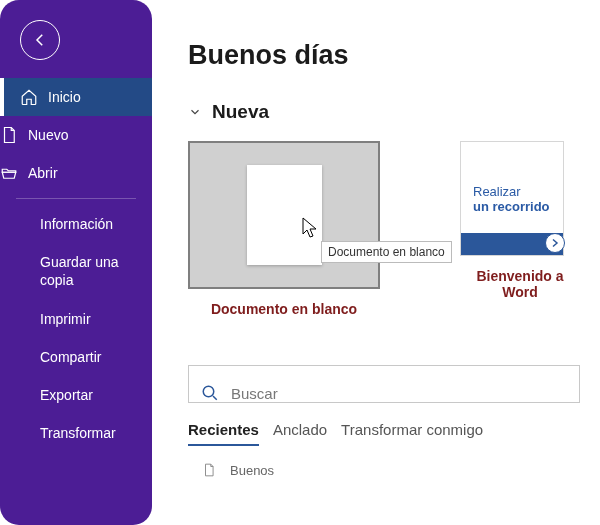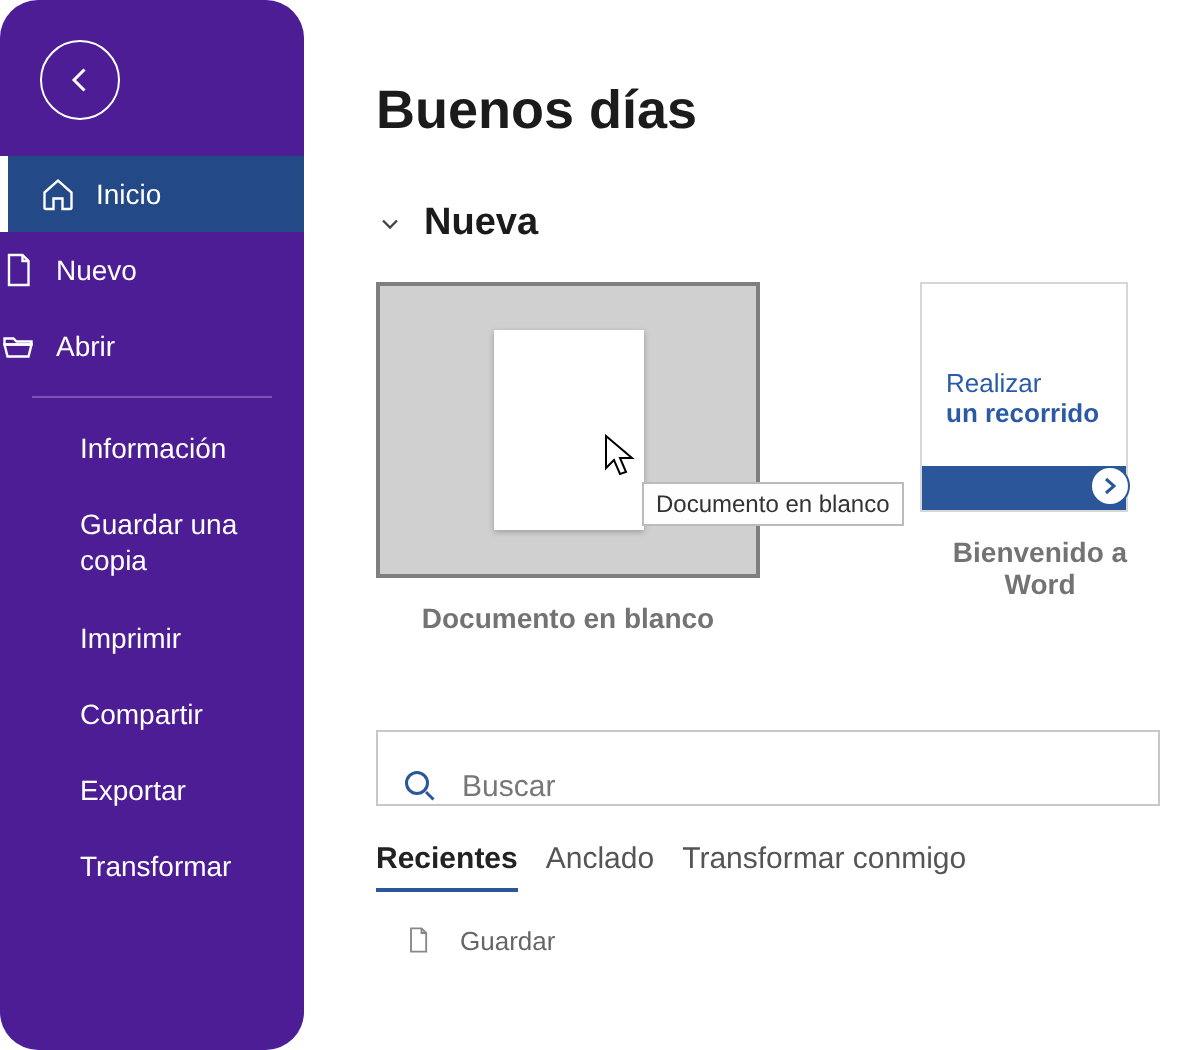--- a/index.html
+++ b/index.html
@@ -83,21 +83,21 @@
     position: absolute;
     left: 131px; top: 98px;
     background: #fefefe;
     border: 1px solid #bbb;
     font-size: 12px;
     padding: 3px 6px;
     color: #333;
     white-space: nowrap;
   }
 
-  .tile-label { font-size: 14px; font-weight: 600; color: #737373; margin-top: 12px; }
+  .tile-label { font-size: 14px; font-weight: 600; color: #7f1d1d; margin-top: 12px; }
   .tile-label.bold { font-weight: 700; }
 
   .tour-text1 { color:#2a5aa5; font-size:13px; font-weight:400; }
   .tour-text2 { color:#2a5aa5; font-size:13px; font-weight:600; }
   .tour-bar { position:absolute; left:0; right:0; bottom:0; height:22px; background:#2b579a; }
   .tour-arrow {
     position:absolute; right:-2px; bottom:2px;
     width:20px; height:20px; border-radius:50%;
     background:#fff; border:1px solid #2b579a;
     display:flex; align-items:center; justify-content:center;
@@ -225,18 +225,18 @@
       <div class="tab active">Recientes</div>
       <div class="tab">Anclado</div>
       <div class="tab">Transformar conmigo</div>
     </div>
 
     <div class="list-head">
       <svg class="doc-icon" viewBox="0 0 24 24" fill="none" stroke="#888" stroke-width="1.6">
           <path d="M6 2h9l4 4v16H6z"></path>
           <path d="M15 2v4h4"></path>
         </svg>
-      <span>Guardar</span>
+      <span>Buenos</span>
     </div>
 
   </div>
 
 </div>
 
 </body></html>

